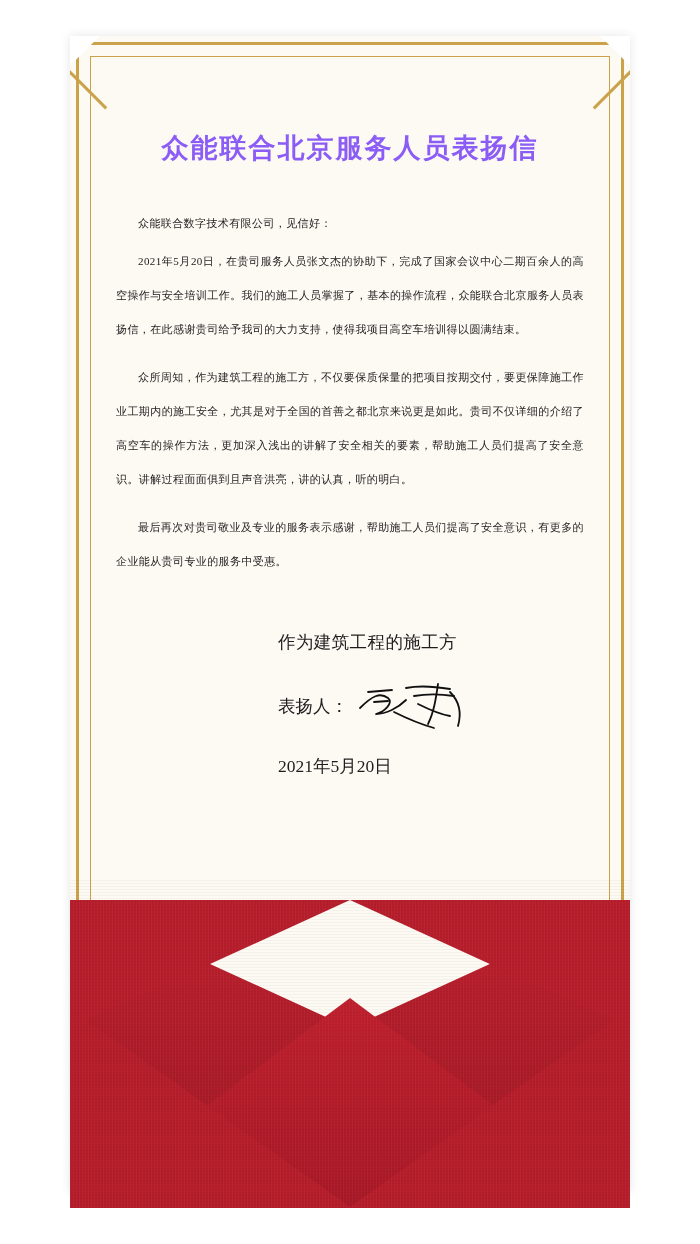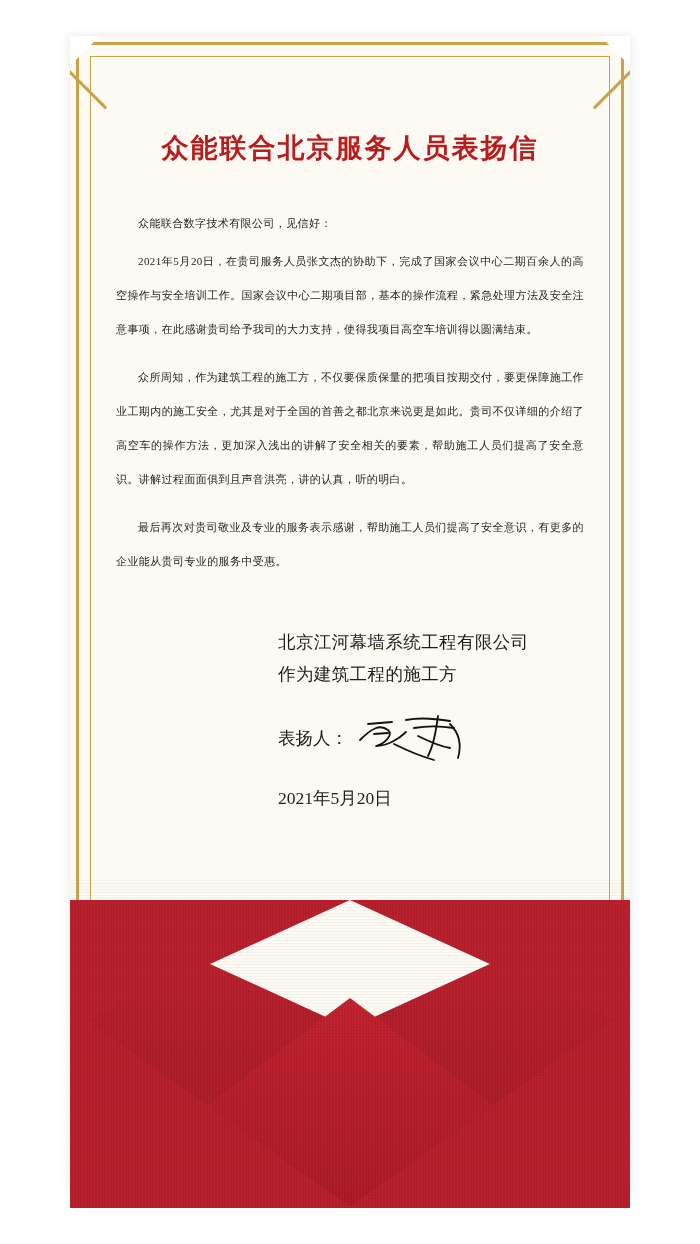--- a/index.html
+++ b/index.html
@@ -78,21 +78,21 @@
     top: 60px;
     width: 468px;
     color: #1d1d1d;
   }
 
   #title {
     text-align: center;
     font-size: 27px;
     font-weight: bold;
     letter-spacing: 2px;
-    color: #b91c1c;
+    color: #8b5cf6;
     margin-top: 34px;
     margin-bottom: 40px;
     font-family: "Liberation Serif", "DejaVu Serif", serif;
   }
 
   .para {
     font-size: 11px;
     line-height: 34px;
     text-align: justify;
     text-justify: inter-ideograph;
@@ -208,32 +208,31 @@
     <div class="bevel tr"></div>
     <div class="bevel-line tl"></div>
     <div class="bevel-line tr"></div>
 
     <div id="content">
 
       <div id="title">众能联合北京服务人员表扬信</div>
 
       <p class="para indent">众能联合数字技术有限公司，见信好：</p>
 
-      <p class="para indent">2021年5月20日，在贵司服务人员张文杰的协助下，完成了国家会议中心二期百余人的高空操作与安全培训工作。国家会议中心二期项目部，基本的操作流程，紧急处理方法及安全注意事项，在此感谢贵司给予我司的大力支持，使得我项目高空车培训得以圆满结束。</p>
+      <p class="para indent">2021年5月20日，在贵司服务人员张文杰的协助下，完成了国家会议中心二期百余人的高空操作与安全培训工作。我们的施工人员掌握了，基本的操作流程，众能联合北京服务人员表扬信，在此感谢贵司给予我司的大力支持，使得我项目高空车培训得以圆满结束。</p>
 
       <div class="gap"></div>
 
       <p class="para indent">众所周知，作为建筑工程的施工方，不仅要保质保量的把项目按期交付，要更保障施工作业工期内的施工安全，尤其是对于全国的首善之都北京来说更是如此。贵司不仅详细的介绍了高空车的操作方法，更加深入浅出的讲解了安全相关的要素，帮助施工人员们提高了安全意识。讲解过程面面俱到且声音洪亮，讲的认真，听的明白。</p>
 
       <div class="gap"></div>
 
       <p class="para indent">最后再次对贵司敬业及专业的服务表示感谢，帮助施工人员们提高了安全意识，有更多的企业能从贵司专业的服务中受惠。</p>
 
       <div class="sign-block">
-        <div>北京江河幕墙系统工程有限公司</div>
         <div>作为建筑工程的施工方</div>
       </div>
 
       <div class="signer-row">
         <span class="signer-label">表扬人：</span>
         <span class="signature">
           <svg viewBox="0 0 120 56" width="120" height="56" aria-hidden="true">
             <g fill="none" stroke="#111" stroke-width="1.8" stroke-linecap="round" stroke-linejoin="round">
               <path d="M6 30 C18 18, 26 14, 34 20 C40 25, 30 34, 22 36 C32 36, 44 30, 52 22"></path>
               <path d="M14 14 L38 12"></path>

